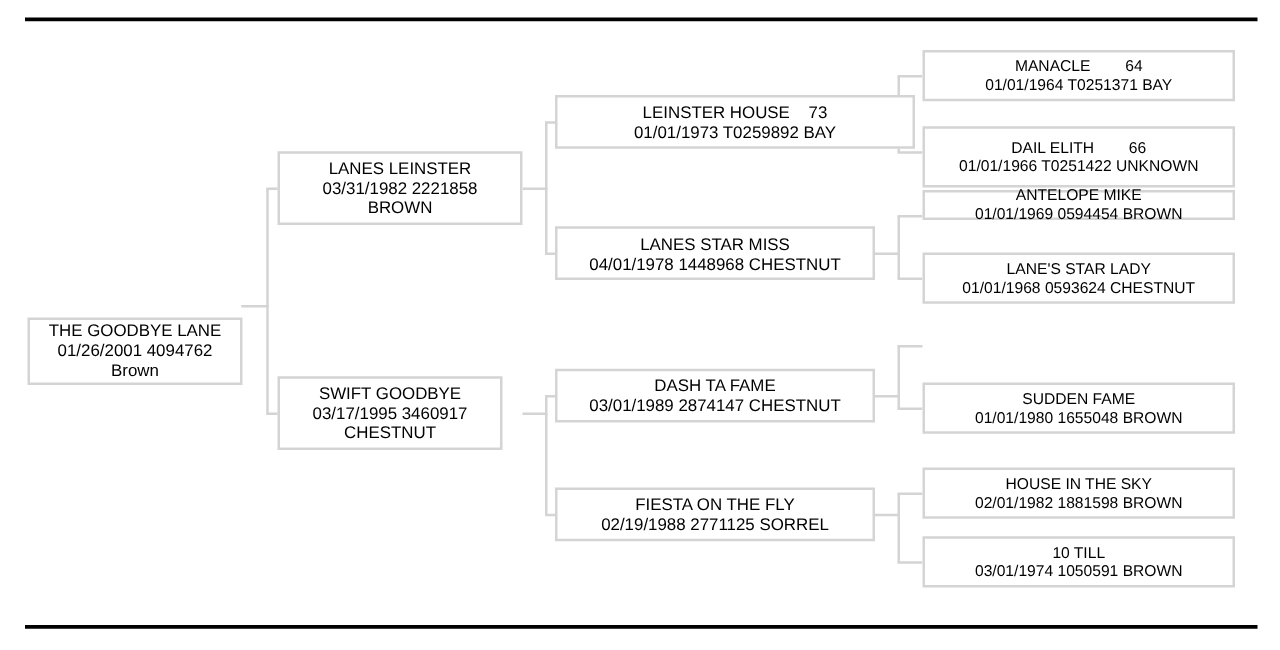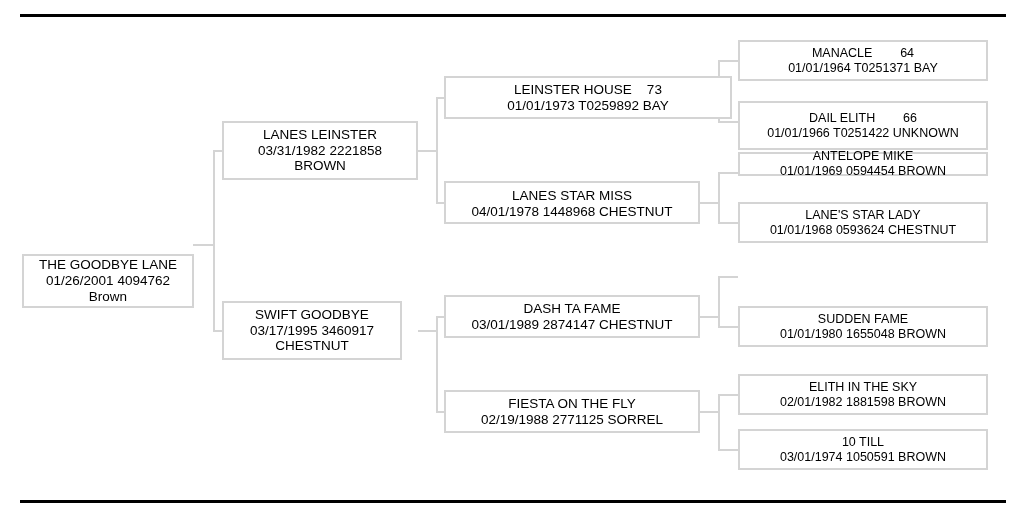--- a/index.html
+++ b/index.html
@@ -167,21 +167,21 @@
     <span class="ln">01/01/1968 0593624 CHESTNUT</span>
   </div>
 
 
   <div class="node gen3" style="left:738px; top:306px; width:250px; height:41px;">
     <span class="ln">SUDDEN FAME</span>
     <span class="ln">01/01/1980 1655048 BROWN</span>
   </div>
 
   <div class="node gen3" style="left:738px; top:374px; width:250px; height:41px;">
-    <span class="ln">ELITH IN THE SKY</span>
+    <span class="ln">HOUSE IN THE SKY</span>
     <span class="ln">02/01/1982 1881598 BROWN</span>
   </div>
 
   <div class="node gen3" style="left:738px; top:429px; width:250px; height:41px;">
     <span class="ln">10 TILL</span>
     <span class="ln">03/01/1974 1050591 BROWN</span>
   </div>
 
 </div>
 

